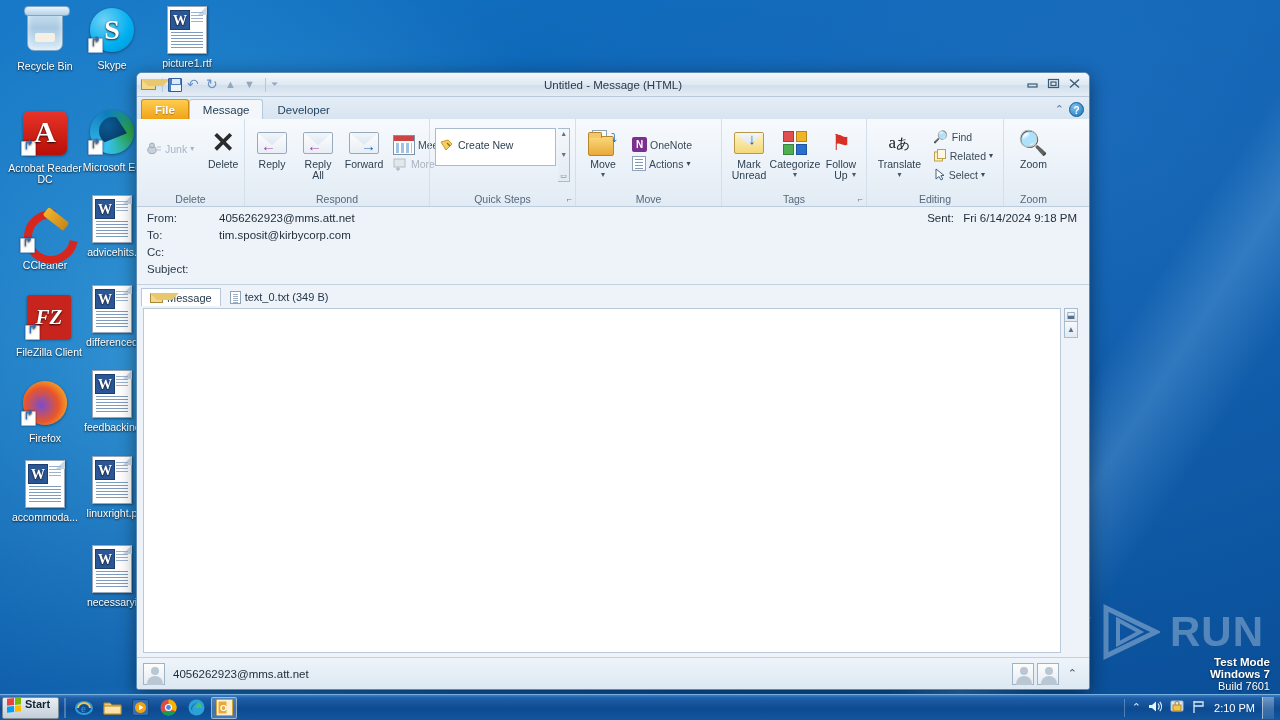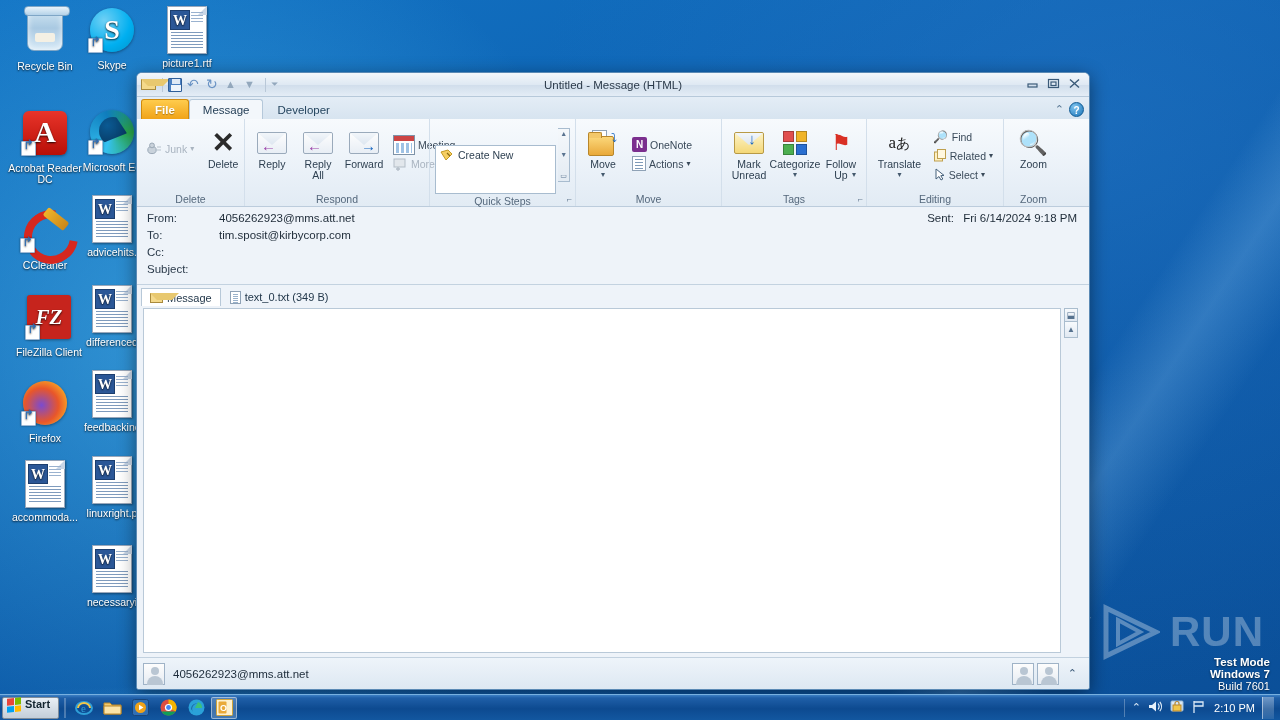--- a/index.html
+++ b/index.html
@@ -263,22 +263,22 @@
   .actions-ic{width:14px;height:15px;background:#fff;border:1px solid #8fa2b6;position:relative;}
   .actions-ic::after{content:"";position:absolute;left:2px;top:2px;right:2px;height:1px;
     box-shadow:0 3px 0 #7e9ab8, 0 6px 0 #7e9ab8, 0 9px 0 #7e9ab8;background:#7e9ab8;}
   .cat-ic{width:24px;height:24px;display:grid;grid-template-columns:1fr 1fr;grid-template-rows:1fr 1fr;gap:2px;}
   .cat-ic i{display:block;border:1px solid rgba(0,0,0,.25);}
   .flag-ic{font-size:22px;color:#d93025;line-height:24px;}
   .trans-ic{font-size:17px;color:#1a1a1a;line-height:26px;font-family:"Liberation Serif",serif;}
   .find-ic{font-size:12px;color:#3a6ea5;}
   .zoom-ic{font-size:24px;color:#5a7fa6;line-height:28px;}
   .quick-box{
-    width:125px;height:49px;background:#fff;border:1px solid #a8bccf;
-    display:flex; align-items:flex-start; padding:3px 4px; gap:4px; font-size:10.5px; color:#2d3f50;margin-top:17px;
+    width:125px;height:38px;background:#fff;border:1px solid #a8bccf;
+    display:flex; align-items:flex-start; padding:10px 4px; gap:4px; font-size:10.5px; color:#2d3f50;
   }
   .qs-scroll{width:12px;height:54px;border:1px solid #a8bccf;border-left:none;background:linear-gradient(180deg,#f5f8fb,#e3ebf3);
     display:flex;flex-direction:column;justify-content:space-between;align-items:center;font-size:7px;color:#5a7490;padding:1px 0;}
 
   
   .hdr{
     background:#eef3f9; padding:5px 10px 0; position:relative; border-bottom:1px solid transparent;
   }
   .hrow{ display:flex; align-items:baseline; height:17px; font-size:11.5px; color:#1e2b38;}
   .hrow .lab{ width:72px; color:#2b3a4a; }

